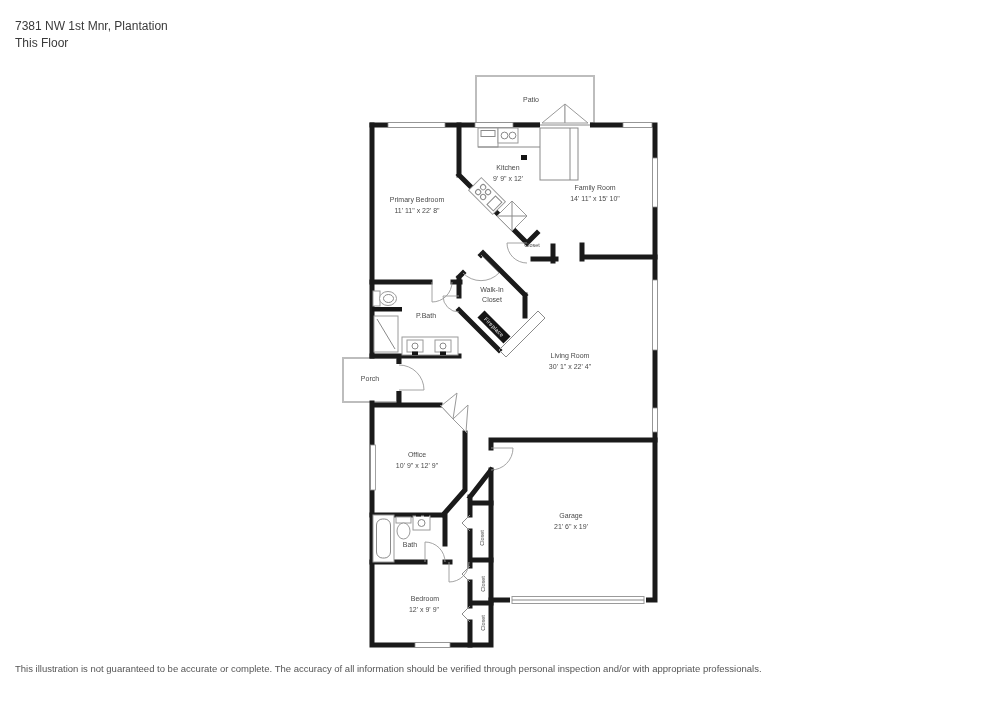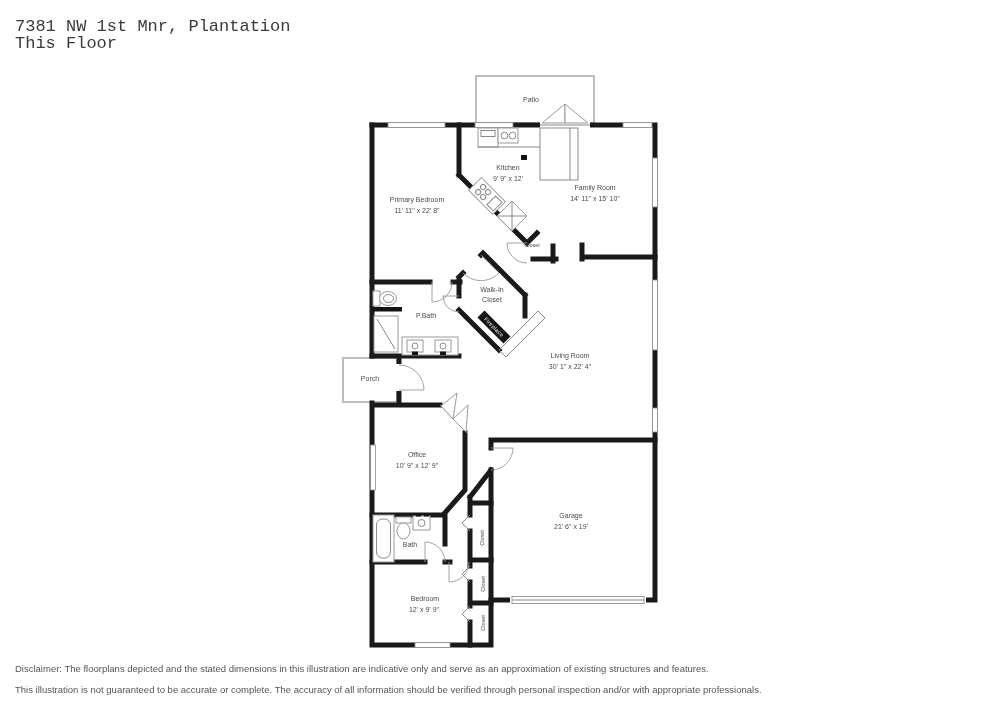--- a/index.html
+++ b/index.html
@@ -1,18 +1,18 @@
 <!DOCTYPE html>
 <html><head>
 <meta charset="utf-8">
 <style>
   html,body{margin:0;padding:0;background:#fff;}
   #page{position:relative;width:1000px;height:707px;background:#fff;overflow:hidden;
         font-family:"Liberation Sans",sans-serif;}
-  #title-block{position:absolute;left:15px;top:18px;color:#3a3a3a;font-size:17px;line-height:17px;font-family:Liberation Mono, monospace;}
+  #title-block{position:absolute;left:15px;top:18px;color:#3a3a3a;font-size:12px;line-height:17px;}
   #plan-svg{position:absolute;left:0;top:0;}
   #footer-block{position:absolute;left:15px;top:658px;color:#555;font-size:9.5px;line-height:21px;}
   .wall{stroke:#1a1a1a;stroke-width:5;fill:none;stroke-linecap:square;}
   .win{fill:#fff;stroke:#8a8a8a;stroke-width:0.8;}
   .punch{fill:#fff;stroke:none;}
   .thin{stroke:#8a8a8a;stroke-width:1;fill:none;}
   .fix{stroke:#9a9a9a;stroke-width:1;fill:#fff;}
   .arc{stroke:#9a9a9a;stroke-width:0.9;fill:none;}
   .out{stroke:#bdbdbd;stroke-width:2;fill:none;}
   .blk{fill:#141414;stroke:none;}
@@ -177,17 +177,16 @@
       <text x="483" y="586" class="lbl-s" transform="rotate(-90 483 584)">Closet</text>
       <text x="483" y="625" class="lbl-s" transform="rotate(-90 483 623)">Closet</text>
       <text x="571" y="518" class="lbl">Garage</text>
       <text x="571" y="529" class="lbl">21' 6" x 19'</text>
       <text x="425" y="601" class="lbl">Bedroom</text>
       <text x="424" y="612" class="lbl">12' x 9' 9"</text>
     </g>
   </svg>
 
   <div id="footer-block">
-    <div>Disclaimer: The floorplans depicted and the stated dimensions in this illustration are indicative only and serve as an approximation of existing structures and features.</div>
     <div>This illustration is not guaranteed to be accurate or complete. The accuracy of all information should be verified through personal inspection and/or with appropriate professionals.</div>
   </div>
 
 </div>
 
 </body></html>

